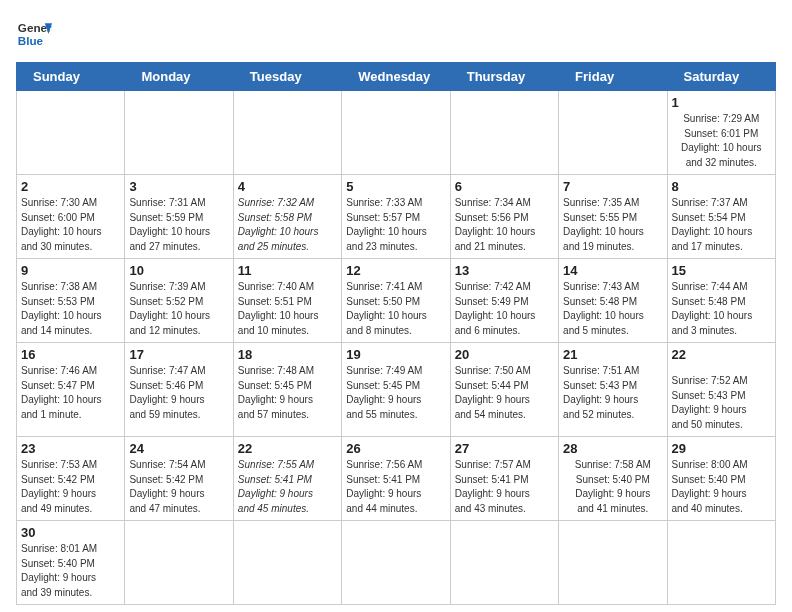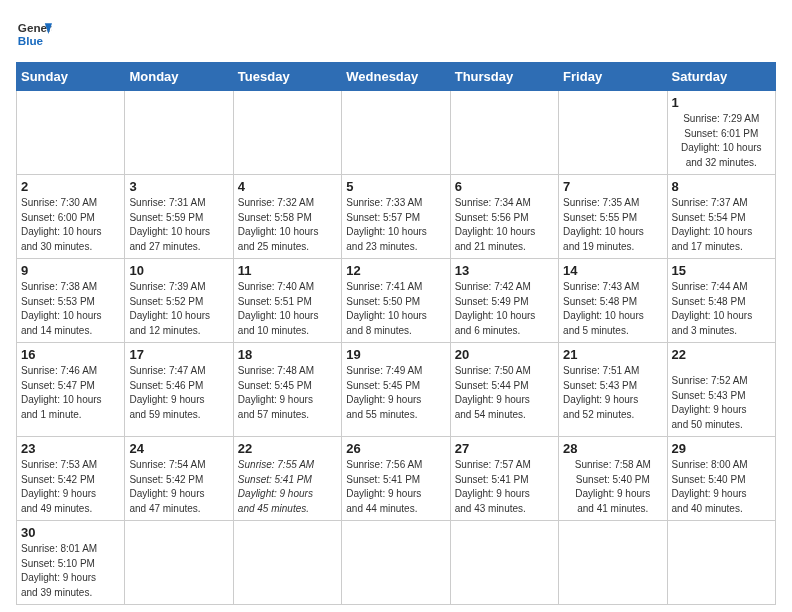--- a/index.html
+++ b/index.html
@@ -40,21 +40,21 @@
     .calendar-table {
       width: 100%;
       border-collapse: collapse;
       table-layout: fixed;
     }
     .calendar-table thead th {
       background-color: #2e6db4;
       color: #fff;
       font-size: 13px;
       font-weight: bold;
-      padding: 6px 4px;
+      padding: 6px 16px;
       text-align: left;
       border: 1px solid #2e6db4;
     }
     .calendar-table tbody td {
       vertical-align: top;
       border: 1px solid #ccc;
       padding: 4px 4px;
       font-size: 10.5px;
       color: #333;
       height: 78px;
@@ -135,21 +135,21 @@
         </td>
         <td>
           <span class="day-number">3</span>
           <div class="day-info" style="white-space: pre-line;">Sunrise: 7:31 AM
 Sunset: 5:59 PM
 Daylight: 10 hours
 and 27 minutes.</div>
         </td>
         <td>
           <span class="day-number">4</span>
-          <div class="day-info" style="white-space: pre-line;">Sunrise: 7:32 AM
+          <div class="day-info" style="white-space: pre-line; font-style: italic;">Sunrise: 7:32 AM
 Sunset: 5:58 PM
 Daylight: 10 hours
 and 25 minutes.</div>
         </td>
         <td>
           <span class="day-number">5</span>
           <div class="day-info" style="white-space: pre-line;">Sunrise: 7:33 AM
 Sunset: 5:57 PM
 Daylight: 10 hours
 and 23 minutes.</div>
@@ -326,21 +326,21 @@
           <div class="day-info" style="white-space: pre-line;">Sunrise: 8:00 AM
 Sunset: 5:40 PM
 Daylight: 9 hours
 and 40 minutes.</div>
         </td>
       </tr>
       <tr class="last-row">
         <td>
           <span class="day-number">30</span>
           <div class="day-info" style="white-space: pre-line;">Sunrise: 8:01 AM
-Sunset: 5:10 PM
+Sunset: 5:40 PM
 Daylight: 9 hours
 and 39 minutes.</div>
         </td>
         <td class="empty-cell"></td>
         <td class="empty-cell"></td>
         <td class="empty-cell"></td>
         <td class="empty-cell"></td>
         <td class="empty-cell"></td>
         <td class="empty-cell"></td>
       </tr>

